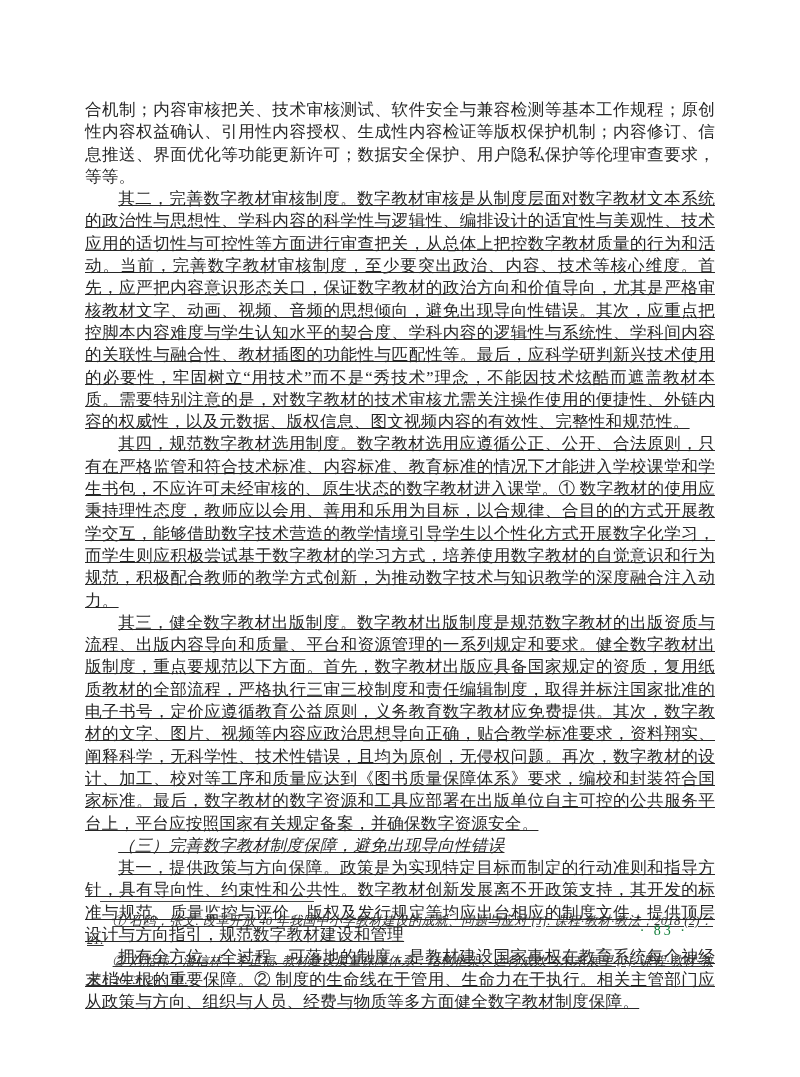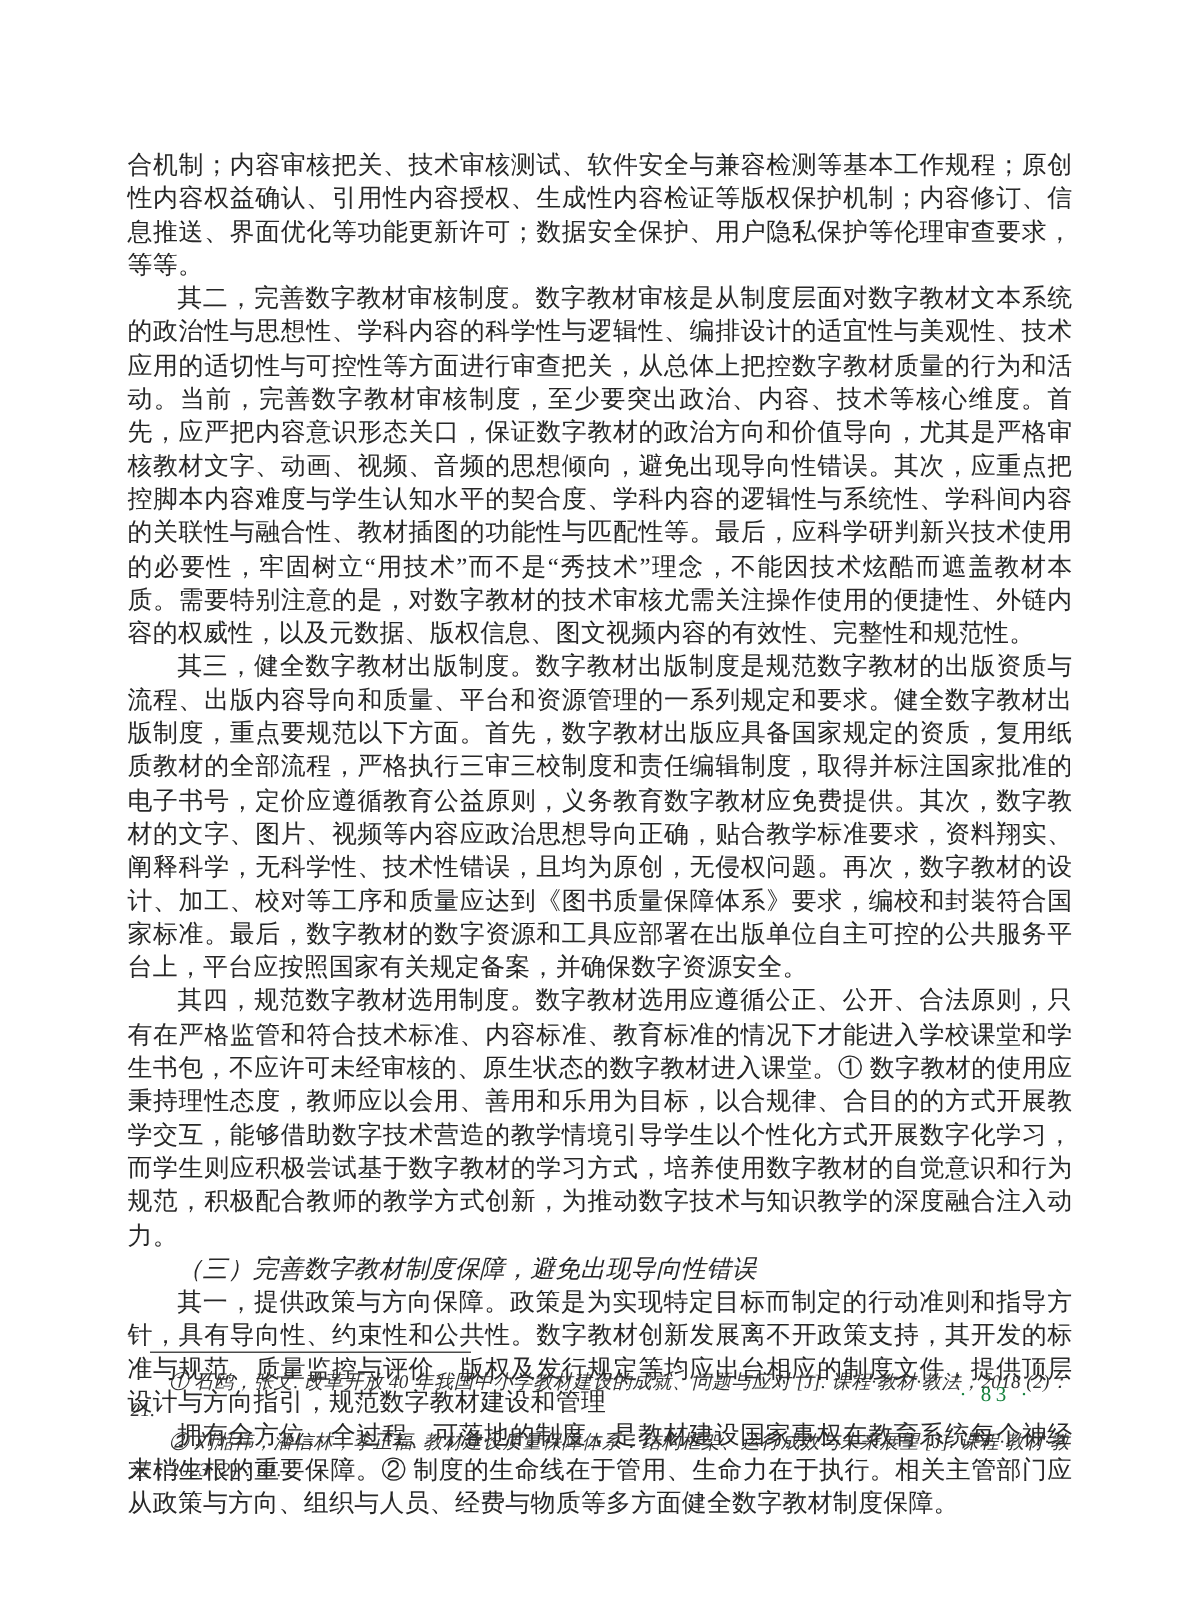--- a/index.html
+++ b/index.html
@@ -16,21 +16,21 @@
     position: absolute;
     left: 85px;
     top: 99px;
     width: 630px;
     font-size: 16.6px;
     line-height: 22.3px;
     text-align: justify;
     letter-spacing: 0.2px;
   }
   .text-block p { margin: 0; }
-  .ind { text-indent: 2em; }
+  .ind { text-indent: 2em; text-decoration: underline; }
   .heading {
     font-style: italic;            
     font-weight: 500;
   }
   .footnote-area {
     position: absolute;
     left: 85px;
     top: 901px;
     width: 630px;
   }
@@ -60,22 +60,22 @@
   }
 </style>
 </head>
 <body>
 
 <div class="page">
 
   <main class="text-block">
     <p class="body-par">合机制；内容审核把关、技术审核测试、软件安全与兼容检测等基本工作规程；原创性内容权益确认、引用性内容授权、生成性内容检证等版权保护机制；内容修订、信息推送、界面优化等功能更新许可；数据安全保护、用户隐私保护等伦理审查要求，等等。</p>
     <p class="body-par ind">其二，完善数字教材审核制度。数字教材审核是从制度层面对数字教材文本系统的政治性与思想性、学科内容的科学性与逻辑性、编排设计的适宜性与美观性、技术应用的适切性与可控性等方面进行审查把关，从总体上把控数字教材质量的行为和活动。当前，完善数字教材审核制度，至少要突出政治、内容、技术等核心维度。首先，应严把内容意识形态关口，保证数字教材的政治方向和价值导向，尤其是严格审核教材文字、动画、视频、音频的思想倾向，避免出现导向性错误。其次，应重点把控脚本内容难度与学生认知水平的契合度、学科内容的逻辑性与系统性、学科间内容的关联性与融合性、教材插图的功能性与匹配性等。最后，应科学研判新兴技术使用的必要性，牢固树立“用技术”而不是“秀技术”理念，不能因技术炫酷而遮盖教材本质。需要特别注意的是，对数字教材的技术审核尤需关注操作使用的便捷性、外链内容的权威性，以及元数据、版权信息、图文视频内容的有效性、完整性和规范性。</p>
+    <p class="body-par ind">其四，规范数字教材选用制度。数字教材选用应遵循公正、公开、合法原则，只有在严格监管和符合技术标准、内容标准、教育标准的情况下才能进入学校课堂和学生书包，不应许可未经审核的、原生状态的数字教材进入课堂。① 数字教材的使用应秉持理性态度，教师应以会用、善用和乐用为目标，以合规律、合目的的方式开展教学交互，能够借助数字技术营造的教学情境引导学生以个性化方式开展数字化学习，而学生则应积极尝试基于数字教材的学习方式，培养使用数字教材的自觉意识和行为规范，积极配合教师的教学方式创新，为推动数字技术与知识教学的深度融合注入动力。</p>
     <p class="body-par ind">其三，健全数字教材出版制度。数字教材出版制度是规范数字教材的出版资质与流程、出版内容导向和质量、平台和资源管理的一系列规定和要求。健全数字教材出版制度，重点要规范以下方面。首先，数字教材出版应具备国家规定的资质，复用纸质教材的全部流程，严格执行三审三校制度和责任编辑制度，取得并标注国家批准的电子书号，定价应遵循教育公益原则，义务教育数字教材应免费提供。其次，数字教材的文字、图片、视频等内容应政治思想导向正确，贴合教学标准要求，资料翔实、阐释科学，无科学性、技术性错误，且均为原创，无侵权问题。再次，数字教材的设计、加工、校对等工序和质量应达到《图书质量保障体系》要求，编校和封装符合国家标准。最后，数字教材的数字资源和工具应部署在出版单位自主可控的公共服务平台上，平台应按照国家有关规定备案，并确保数字资源安全。</p>
-    <p class="body-par ind">其四，规范数字教材选用制度。数字教材选用应遵循公正、公开、合法原则，只有在严格监管和符合技术标准、内容标准、教育标准的情况下才能进入学校课堂和学生书包，不应许可未经审核的、原生状态的数字教材进入课堂。① 数字教材的使用应秉持理性态度，教师应以会用、善用和乐用为目标，以合规律、合目的的方式开展教学交互，能够借助数字技术营造的教学情境引导学生以个性化方式开展数字化学习，而学生则应积极尝试基于数字教材的学习方式，培养使用数字教材的自觉意识和行为规范，积极配合教师的教学方式创新，为推动数字技术与知识教学的深度融合注入动力。</p>
     <p class="heading ind">（三）完善数字教材制度保障，避免出现导向性错误</p>
     <p class="body-par ind">其一，提供政策与方向保障。政策是为实现特定目标而制定的行动准则和指导方针，具有导向性、约束性和公共性。数字教材创新发展离不开政策支持，其开发的标准与规范、质量监控与评价、版权及发行规定等均应出台相应的制度文件，提供顶层设计与方向指引，规范数字教材建设和管理</p>
     <p class="body-par ind">拥有全方位、全过程、可落地的制度，是教材建设国家事权在教育系统每个神经末梢生根的重要保障。② 制度的生命线在于管用、生命力在于执行。相关主管部门应从政策与方向、组织与人员、经费与物质等多方面健全数字教材制度保障。</p>
   </main>
 
   <div class="footnote-area">
     <div class="fn-divider"></div>
     <p class="footnote ind">① 石鸥，张文. 改革开放 40 年我国中小学教材建设的成就、问题与应对 [J]. 课程·教材·教法，2018 (2)：21.</p>
     <p class="footnote ind">② 刘湉祎，潘信林，李正福. 教材建设质量保障体系：结构框架、运行成效与未来展望 [J]. 课程·教材·教法，2023 (2)：61.</p>
   </div>

